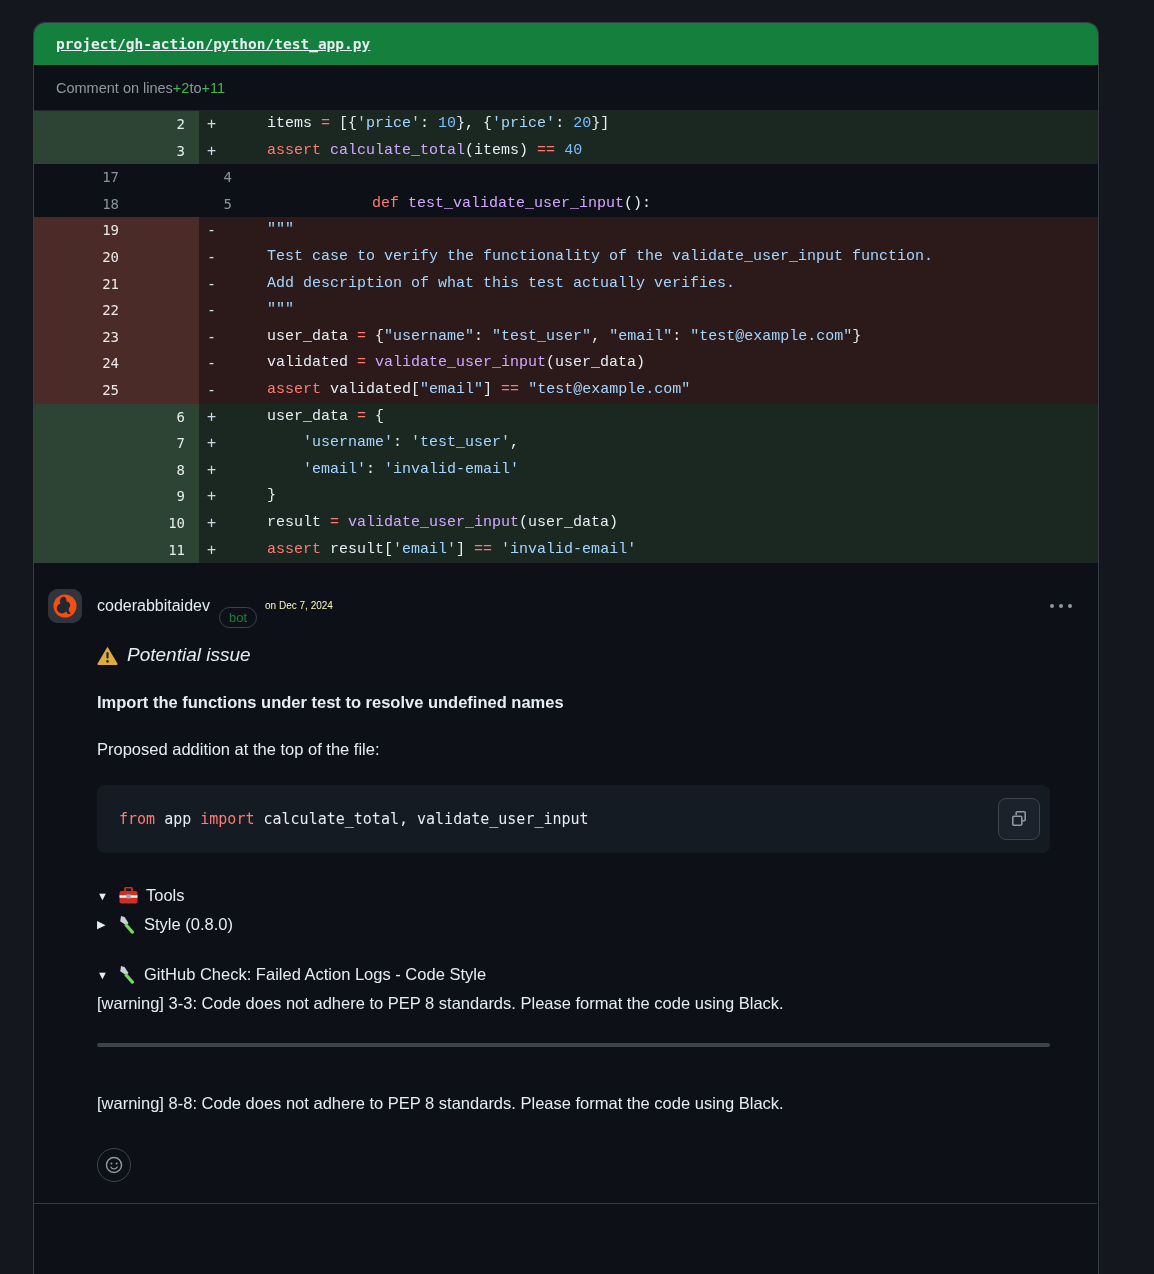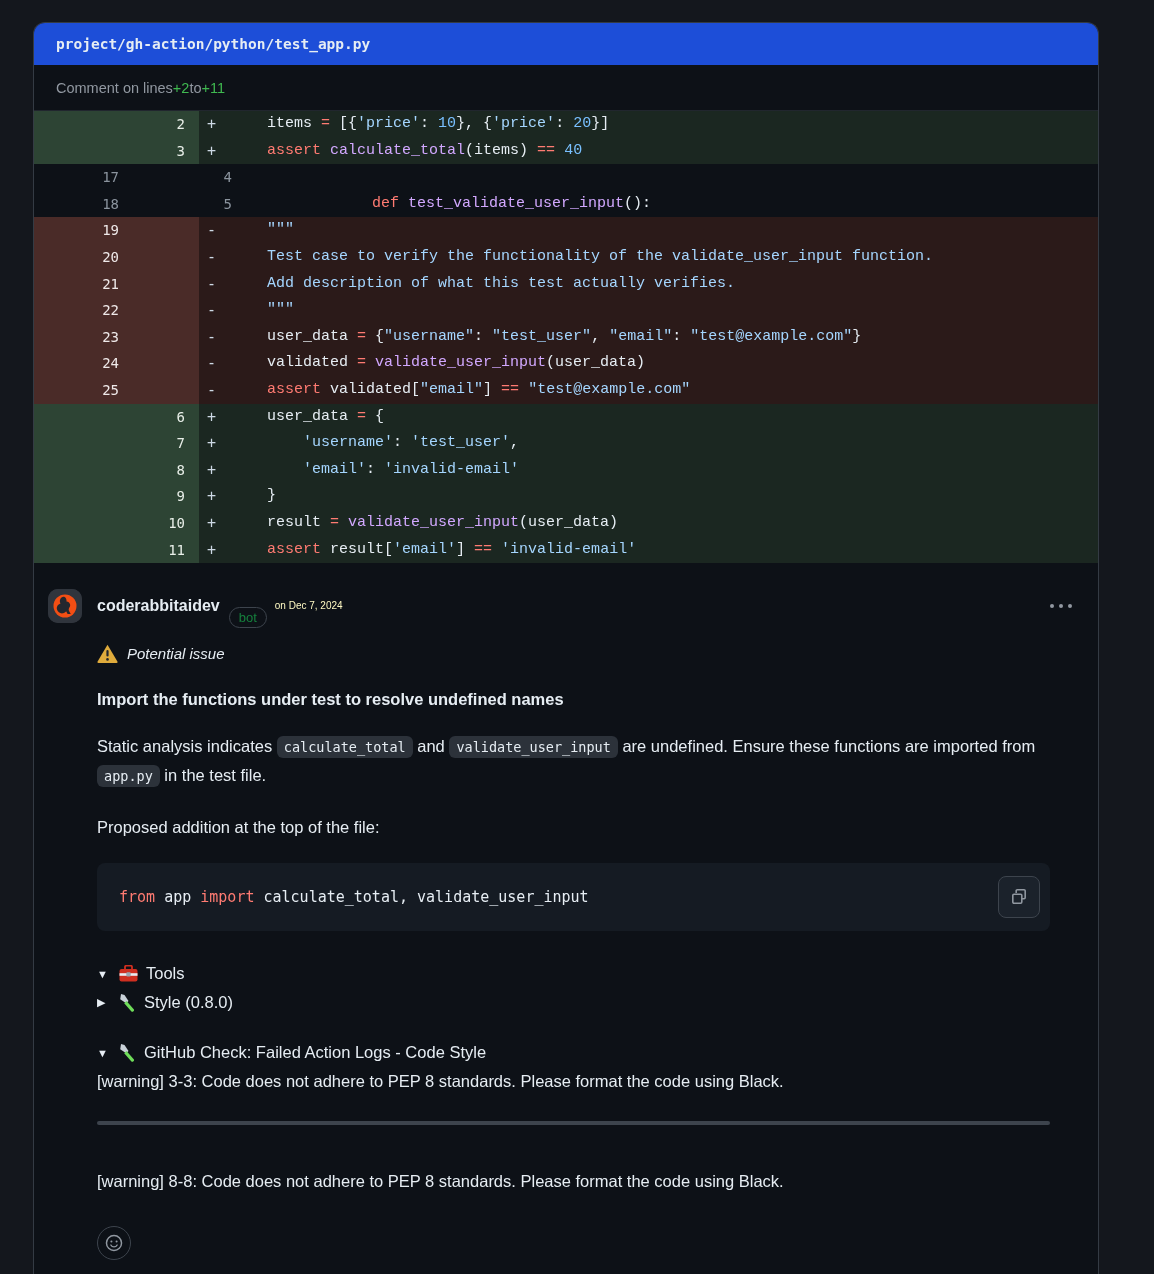--- a/index.html
+++ b/index.html
@@ -4,23 +4,23 @@
 <style>
   * { margin:0; padding:0; box-sizing:border-box; }
   html,body { background:#14171d; }
   .page { position:relative; width:1154px; height:1274px; overflow:hidden;
           background:#14171d; font-family:"Liberation Sans", sans-serif; }
   .thread { position:absolute; left:33px; top:22px; width:1066px; height:1420px;
             background:#0d1117; border:1px solid #343b44; border-bottom:none;
             border-radius:12px 12px 0 0; }
   
   .file-header { height:42px; display:flex; align-items:center; padding:0 22px;
-                 background:#1d4ed8; border-radius:11px 11px 0 0;
+                 background:#15803d; border-radius:11px 11px 0 0;
                  font-family:"DejaVu Sans Mono", monospace; font-size:14.5px;
-                 font-weight:bold; color:#e6edf3; }
+                 font-weight:bold; color:#e6edf3;text-decoration:underline; }
   .range-bar { height:46px; display:flex; align-items:center; padding:0 22px;
                font-size:14.5px; color:#9198a1; border-bottom:1px solid #21262e; }
   .range-add { color:#3fb950; }
   
   .diff { font-family:"DejaVu Sans Mono", monospace; font-size:15px; }
   .drow { display:flex; height:26.6px; line-height:26.6px; }
   .lnum { flex:none; text-align:right; color:#8b949e; font-size:14px; }
   .lnum.old { width:95px; padding-right:10px; }
   .lnum.new { width:70px; padding-right:14px; }
   .marker { flex:none; width:32px; padding-left:8px; color:#cdd9e5; }
@@ -30,28 +30,28 @@
   .drow.add .lnum { background:#2d4434; color:#e9efe9; }
   .drow.del { background:#2b1a19; }
   .drow.del .lnum { background:#4a2b28; color:#efe9e9; }
   .tp { color:#e6edf3; } .tk { color:#ff7b72; } .ts { color:#a5d6ff; }
   .tn { color:#79c0ff; } .tf { color:#d2a8ff; }
   
   .comment { padding:20px 24px 0 14px; color:#e6edf3; }
   .c-head { display:flex; align-items:center; }
   .avatar { width:34px; height:34px; border-radius:10px; background:#30353d;
             display:flex; align-items:center; justify-content:center; flex:none; }
-  .author { margin-left:15px; font-weight:bold; font-size:16px; color:#e6edf3; }
+  .author { margin-left:15px; font-weight:normal; font-size:16px; color:#e6edf3; }
   .bot-badge { margin-left:9px; font-size:13px; color:#15803d; border:1px solid #3d444d;
                border-radius:999px; padding:2px 9px; line-height:15px;margin-top:24px; }
   .date { margin-left:8px; font-size:10px; color:#fef9c3; }
   .kebab { margin-left:auto; display:flex; gap:5px; padding:6px 2px; cursor:pointer; }
   .kebab i { width:4px; height:4px; border-radius:50%; background:#9198a1; display:block; }
   .flag-row { margin:16px 0 0 49px; display:flex; align-items:center; gap:9px;
-              font-size:15px; font-style:italic; }
+              font-size:19px; font-style:italic; }
   .c-body { margin-left:49px; margin-right:1px; }
   .h-bold { margin-top:27px; font-size:16.5px; font-weight:bold; }
   .para { margin-top:23px; font-size:16.5px; line-height:28px; max-width:980px; }
   .inline-code { font-family:"DejaVu Sans Mono", monospace; font-size:13.5px;
                  background:#2c323a; color:#e6edf3; border-radius:6px; padding:3px 7px; }
   .codeblock { margin-top:22px; margin-right:23px; position:relative; height:68px;
                background:#151b23; border-radius:8px; display:flex; align-items:center;
                padding:0 22px; font-family:"DejaVu Sans Mono", monospace; font-size:15px; }
   .copy-btn { position:absolute; top:13px; right:10px; width:42px; height:42px;
               border:1px solid #3d444d; border-radius:8px; background:#1b222b;
@@ -216,21 +216,20 @@
           <path d="M10.5 0.8 L20.4 17.6 a1 1 0 0 1 -0.9 1.4 H1.5 a1 1 0 0 1 -0.9 -1.4 Z" fill="#dfab3c"></path>
           <rect x="9.4" y="6" width="2.2" height="6.5" rx="1.1" fill="#23272e"></rect>
           <circle cx="10.5" cy="15.4" r="1.3" fill="#23272e"></circle>
         </svg>
         <span>Potential issue</span>
       </div>
 
       <div class="c-body">
         <div class="h-bold">Import the functions under test to resolve undefined names</div>
 
-        <div class="para"><span>Static analysis indicates </span><span class="inline-code">calculate_total</span><span> and </span><span class="inline-code">validate_user_input</span><span> are undefined. Ensure these functions are imported from </span><span class="inline-code">app.py</span><span> in the test file.</span></div>
 
         <div class="para">Proposed addition at the top of the file:</div>
 
         <div class="codeblock">
           <span class="cb-code"><span class="tk">from</span><span class="tp"> app </span><span class="tk">import</span><span class="tp"> calculate_total, validate_user_input</span></span>
           <span class="copy-btn">
             <svg width="18" height="18" viewBox="0 0 16 16">
               <path fill="none" stroke="#9198a1" stroke-width="1.4" d="M5.5 4.5 v-2 a1 1 0 0 1 1 -1 h6 a1 1 0 0 1 1 1 v6 a1 1 0 0 1 -1 1 h-2"></path>
               <rect x="2.5" y="5.5" width="8" height="8" rx="1" fill="none" stroke="#9198a1" stroke-width="1.4"></rect>
             </svg>

